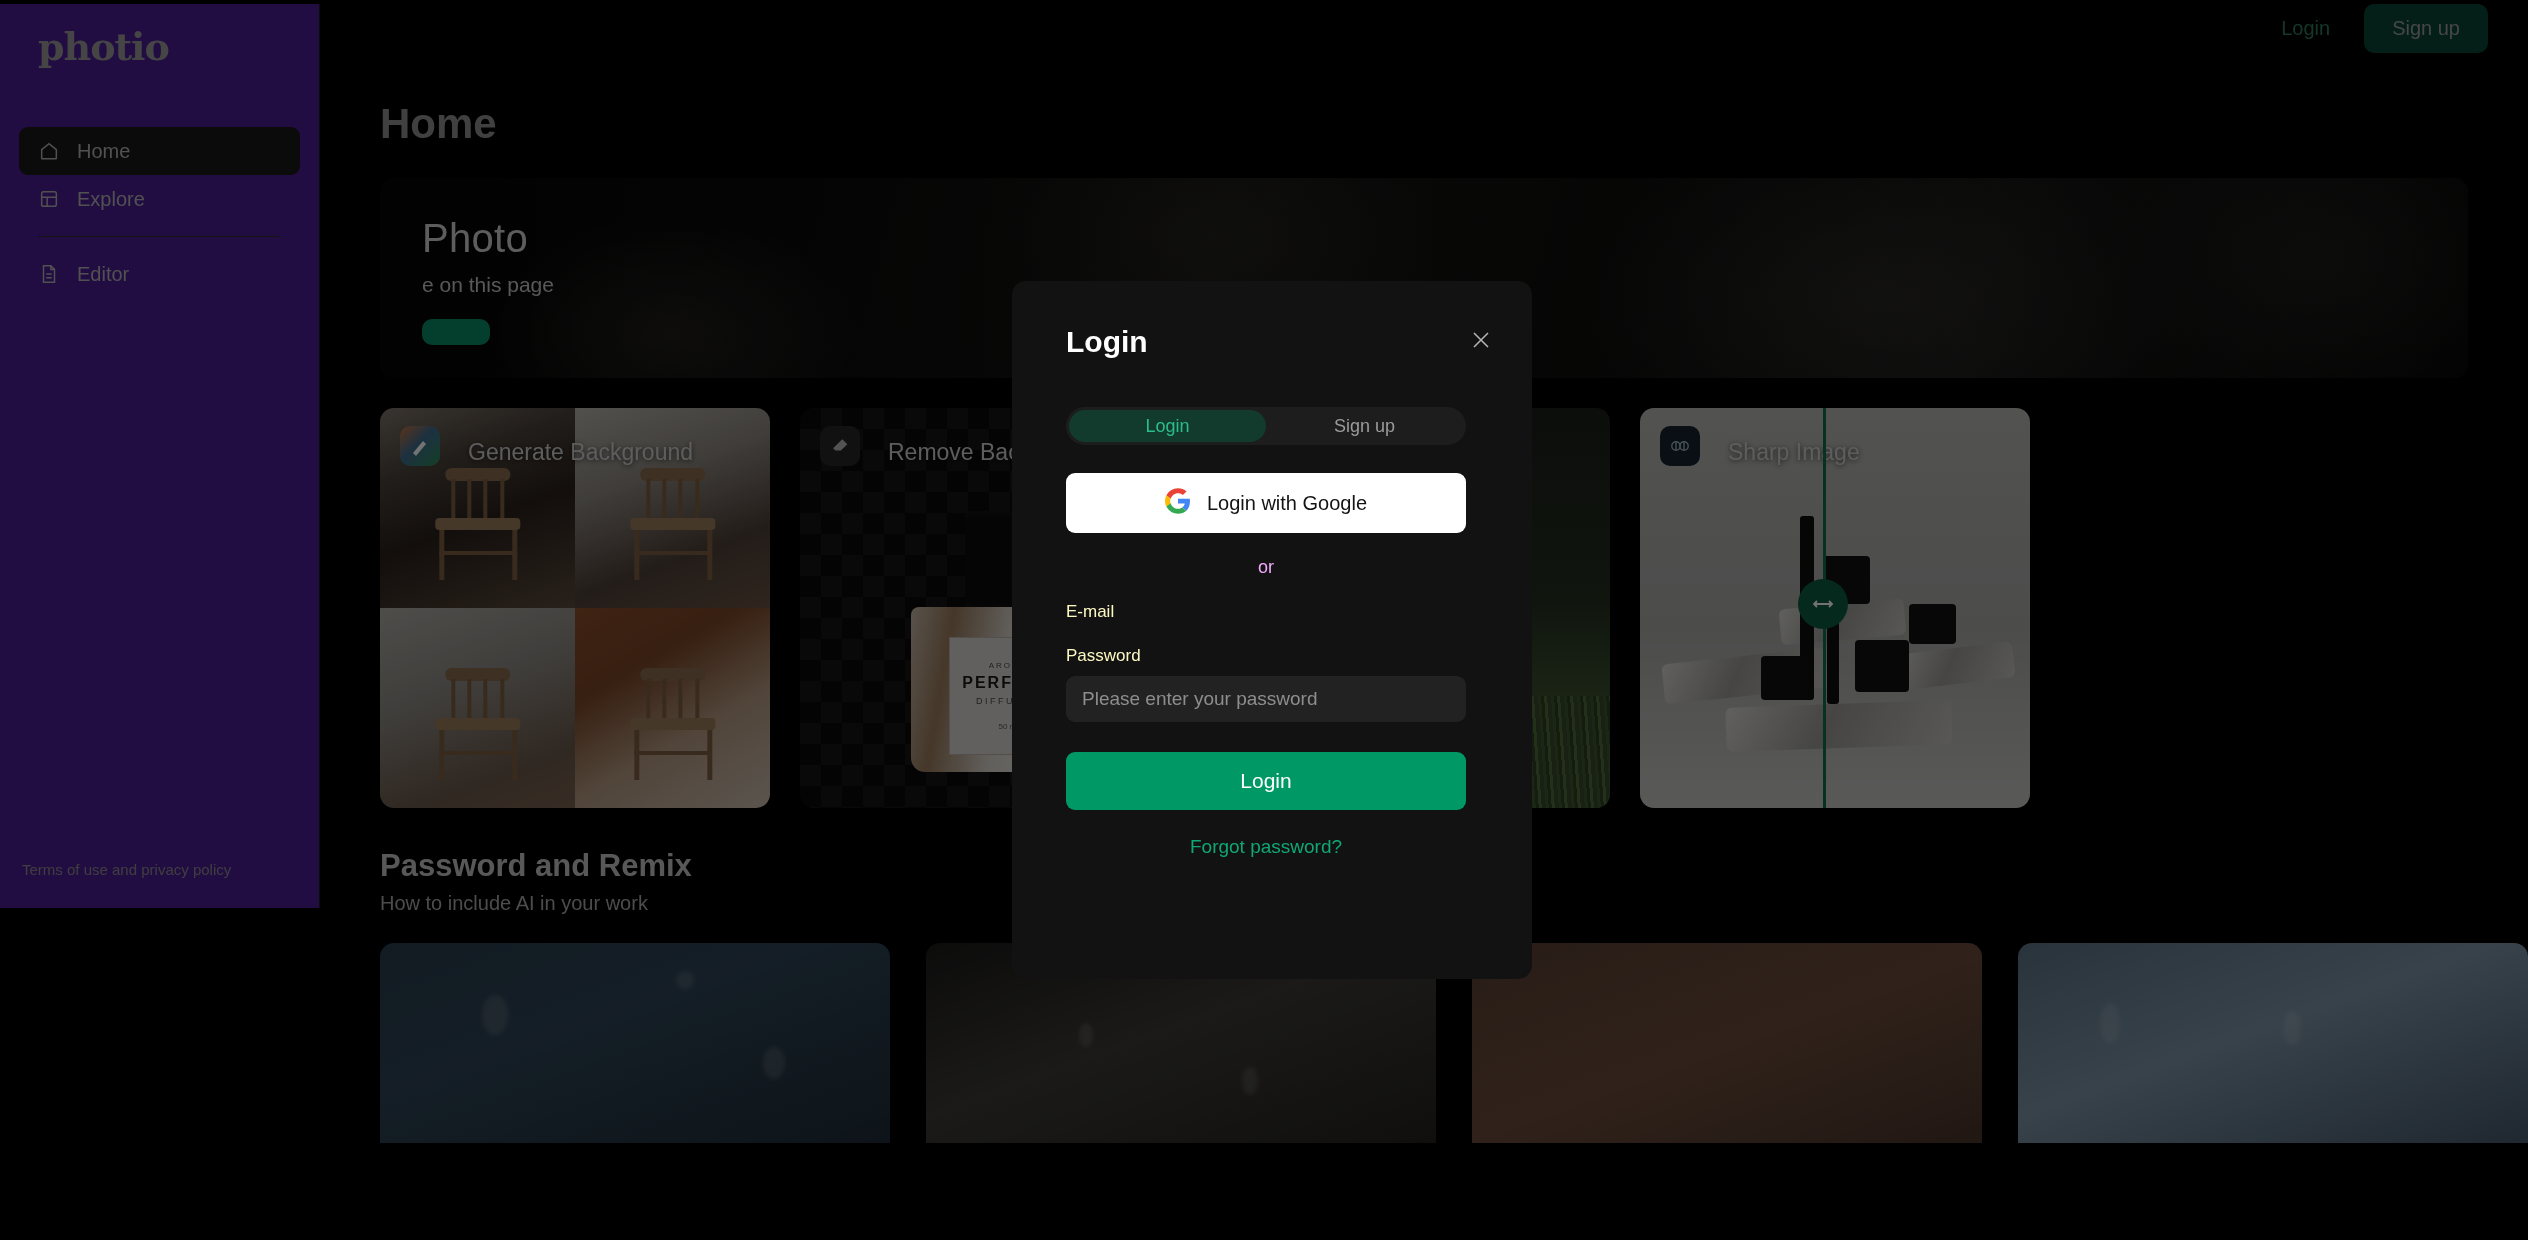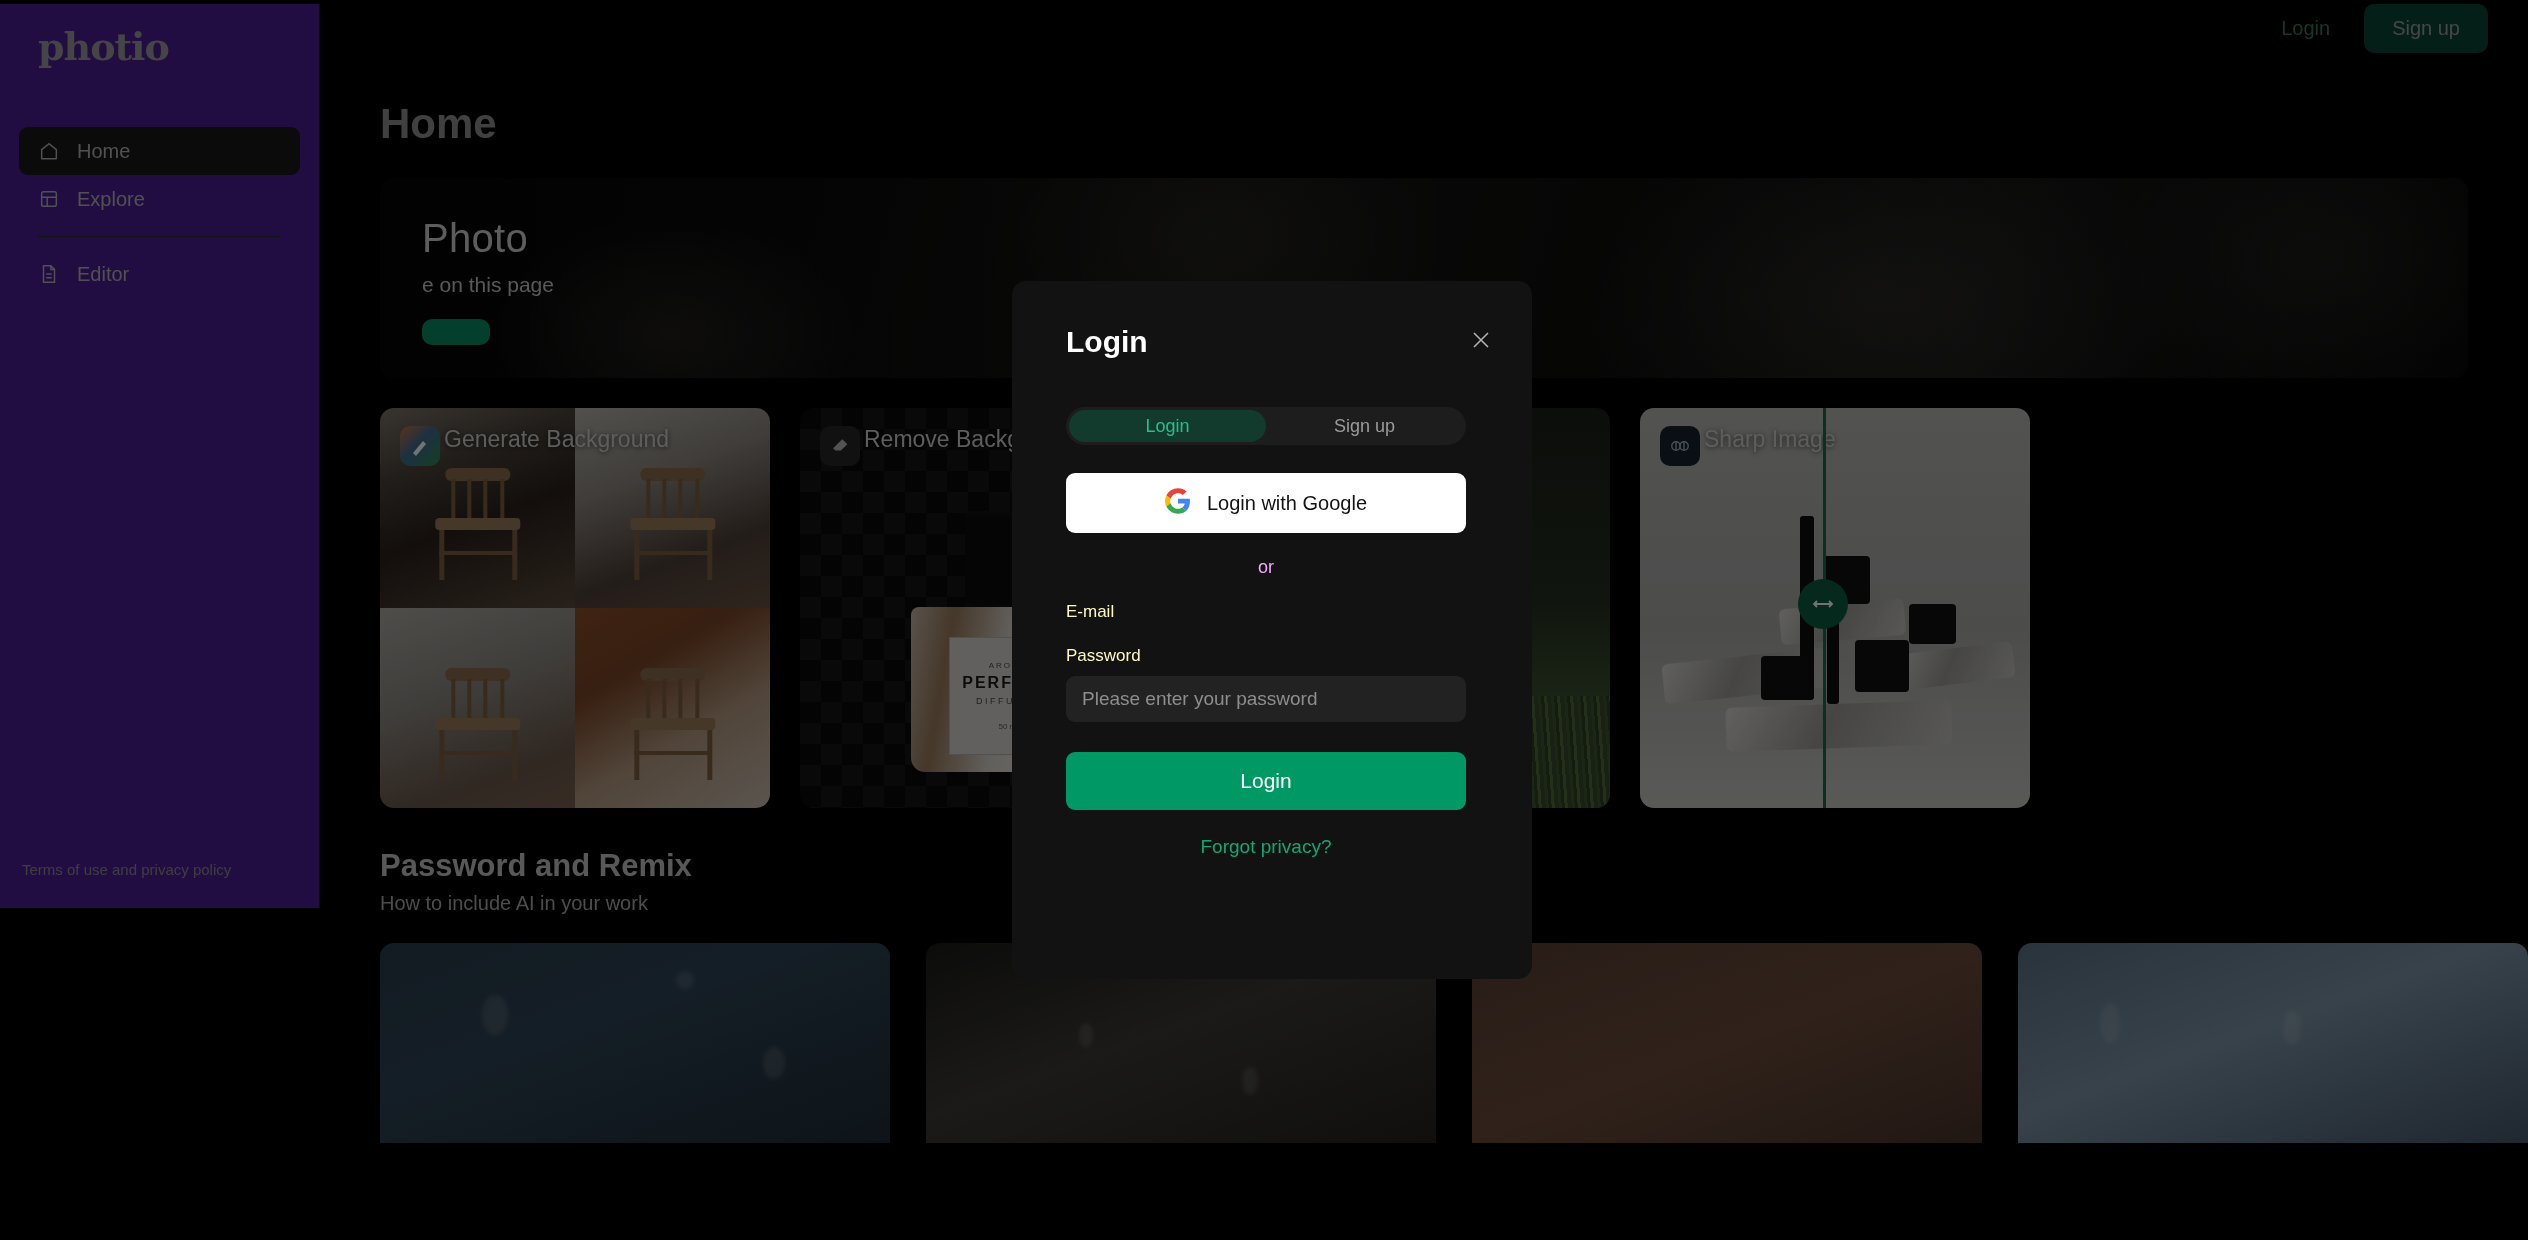--- a/index.html
+++ b/index.html
@@ -118,21 +118,21 @@
   .tool-card {
     position: relative;
     width: 390px; height: 400px;
     border-radius: 14px;
     overflow: hidden;
     cursor: pointer;
     flex: 0 0 390px;
   }
   .tool-head {
     position: absolute; left: 20px; top: 18px; z-index: 4;
-    display: flex; align-items: flex-start; gap: 4px;
+    display: flex; align-items: flex-end; gap: 28px;
   }
   .tool-ic {
     width: 40px; height: 40px; border-radius: 10px;
     display: flex; align-items: center; justify-content: center;
     overflow: hidden;
   }
   .tool-label {
     font-size: 23px; color: #cfcfcf; font-weight: 400;
     text-shadow: 0 1px 5px rgba(0,0,0,.65);
     white-space: nowrap;
@@ -548,16 +548,16 @@
 
     <div class="or">or</div>
 
     <div class="field-label">E-mail</div>
 
     <div class="field-label">Password</div>
     <input class="field" type="password" placeholder="Please enter your password" style="">
 
     <button class="submit">Login</button>
 
-    <div class="forgot">Forgot privacy?</div>
+    <div class="forgot">Forgot password?</div>
   </div>
 
 </div>
 
 </body></html>

